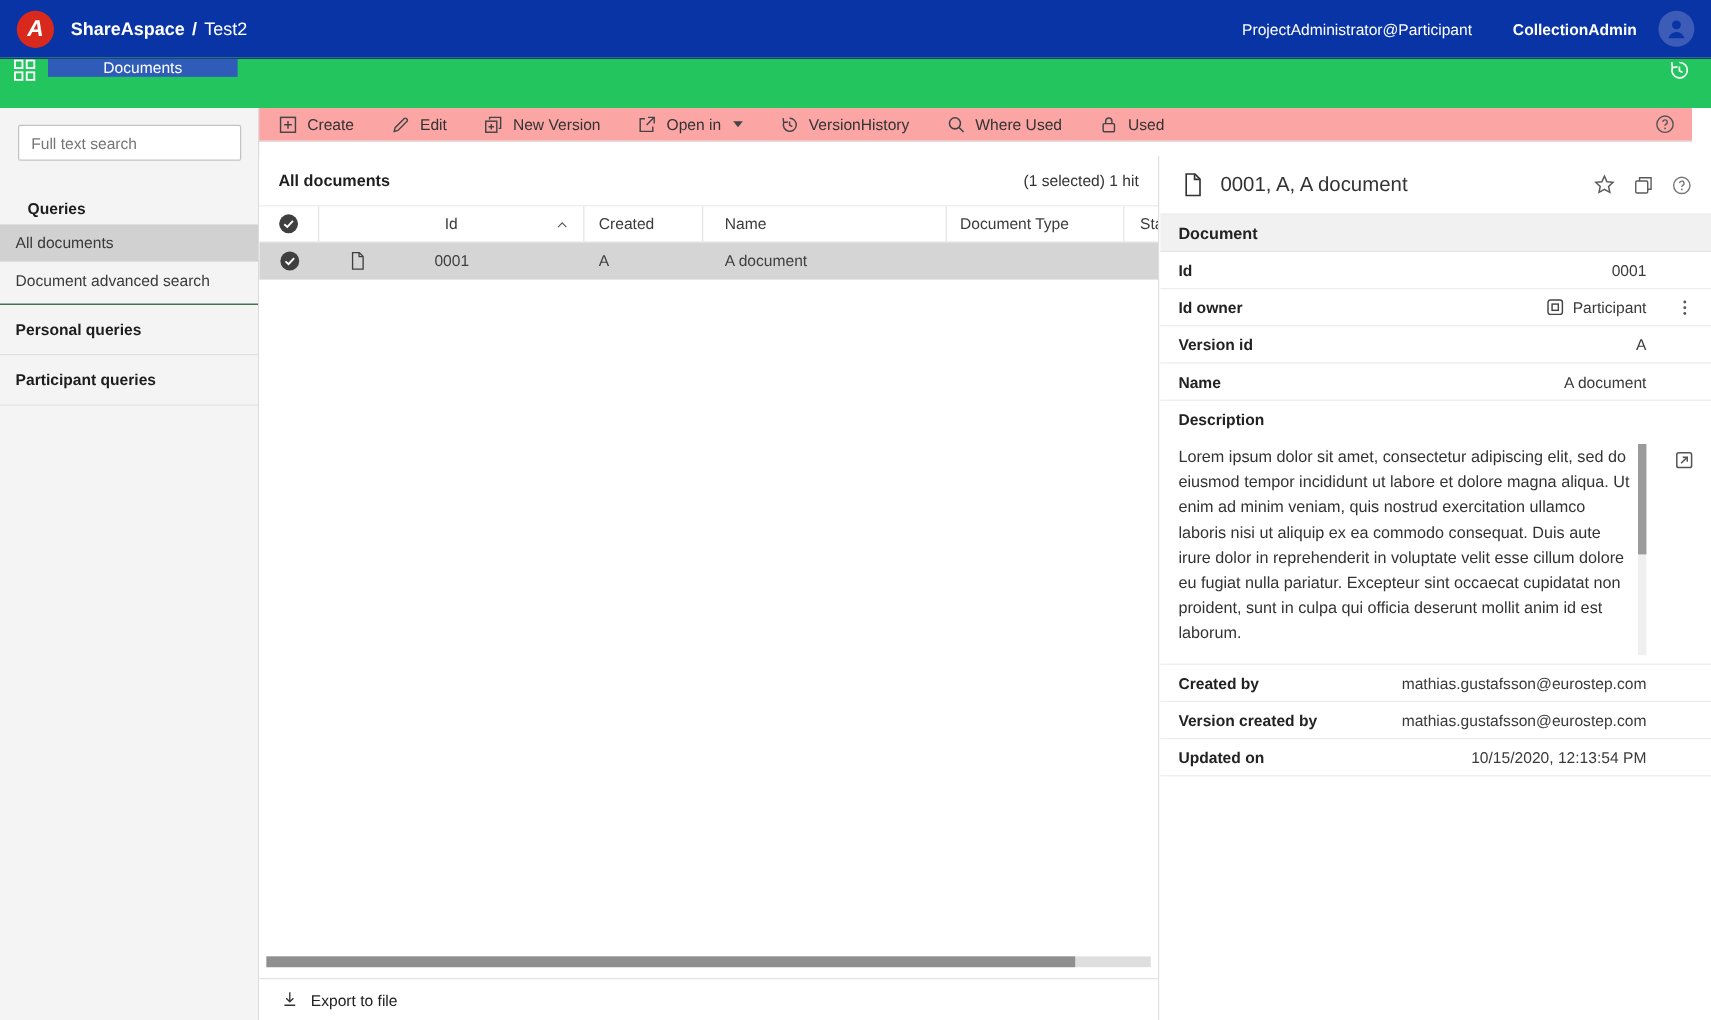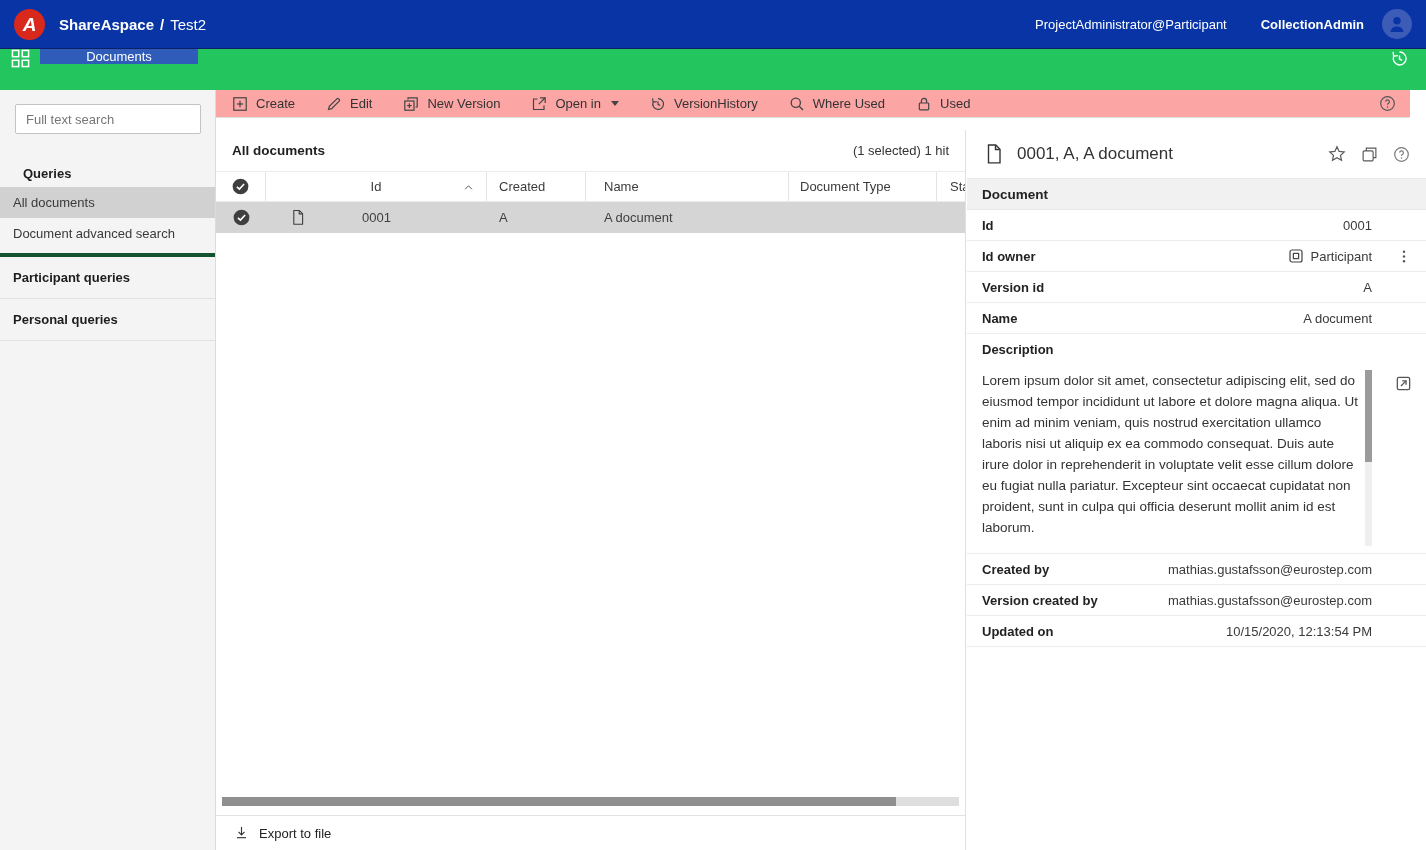--- a/index.html
+++ b/index.html
@@ -23,21 +23,21 @@
   .nav-tab { width:158px; background:#2f5cb9; display:flex; align-items:center; justify-content:center; font-size:13px; cursor:pointer; }
   .nav-right { margin-left:auto; width:54px; display:flex; align-items:center; justify-content:center; cursor:pointer; }
 
   
   .sidebar { position:absolute; left:0; top:90px; width:216px; bottom:0; background:#f4f4f4; border-right:1px solid #dcdcdc; }
   .search { display:block; width:186px; margin:14px 15px 0; height:30px; border:1px solid #c3c3c3; border-radius:2px; background:#fff; padding:0 10px; font-size:13px; font-family:"Liberation Sans", sans-serif; color:#333; outline:none; }
   .search::placeholder { color:#767676; }
   .q-title { margin-top:26px; padding:6px 23px; font-weight:700; font-size:13px; color:#1d1d1d; }
   .q-item { padding:8px 13px; font-size:13px; color:#3a3a3a; cursor:pointer; }
   .q-item.selected { background:#d1d1d1; }
-  .q-item.bordered { border-bottom:4px solid #14532d; padding-bottom:12px; }
+  .q-item.bordered { border-bottom:1px solid #14532d; padding-bottom:12px; }
   .q-group { padding:13px; font-weight:700; font-size:13px; color:#1d1d1d; border-bottom:1px solid #e1e1e1; cursor:pointer; }
 
   
   .toolbar { position:absolute; left:216px; top:90px; right:16px; height:28px; background:#fca5a5; border-bottom:1px solid #e2e2e2; display:flex; align-items:center; padding-left:16px; }
   .tb-btn { display:flex; align-items:center; gap:8px; font-size:13px; color:#333; margin-right:31px; cursor:pointer; white-space:nowrap; }
   .tb-btn svg { color:#444; }
   .caret-down { width:0; height:0; border-left:4px solid transparent; border-right:4px solid transparent; border-top:5px solid #444; margin-left:2px; }
   .tb-help { margin-left:auto; margin-right:14px; color:#555; display:flex; align-items:center; cursor:pointer; }
 
   
@@ -130,22 +130,22 @@
         <polyline points="8,5.4 8,8.4 10.2,9.6"></polyline>
       </svg>
     </div>
   </div>
 
   <div class="sidebar">
     <input class="search" type="text" placeholder="Full text search" style="">
     <div class="q-title">Queries</div>
     <div class="q-item selected">All documents</div>
     <div class="q-item bordered">Document advanced search</div>
+    <div class="q-group">Personal queries</div>
     <div class="q-group">Participant queries</div>
-    <div class="q-group">Personal queries</div>
 
   </div>
 
   <div class="toolbar">
     <div class="tb-btn">
       <svg width="16" height="16" viewBox="0 0 16 16" fill="none" stroke="currentColor" stroke-width="1.2">
         <rect x="1.8" y="1.8" width="12.4" height="12.4"></rect>
           <line x1="8" y1="4.8" x2="8" y2="11.2"></line>
           <line x1="4.8" y1="8" x2="11.2" y2="8"></line>
       </svg>

